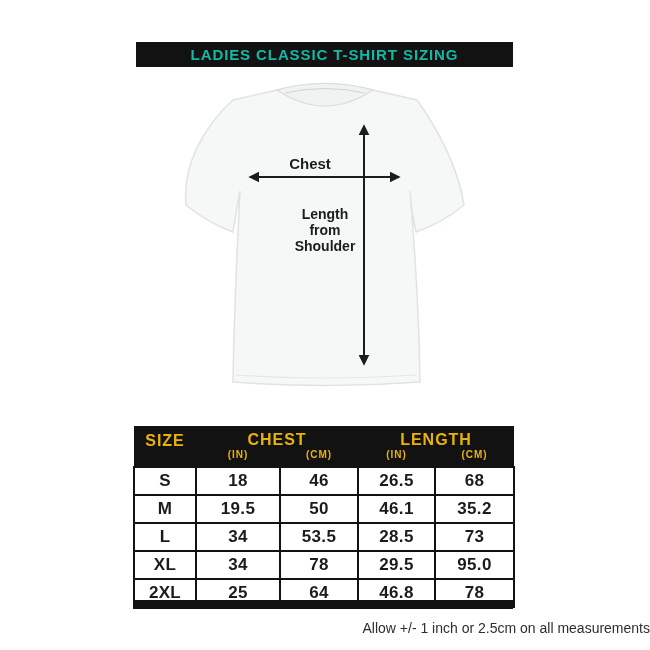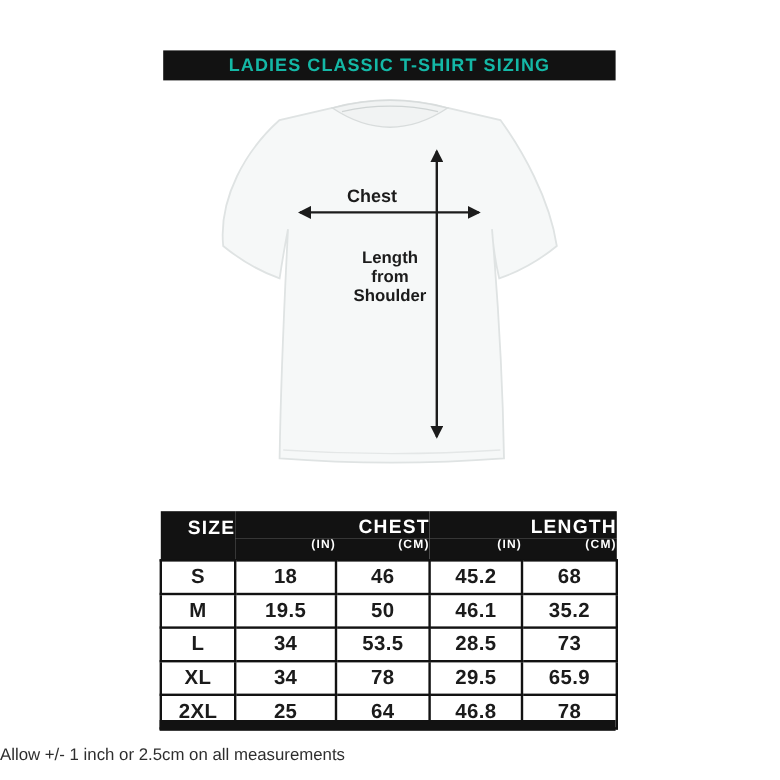--- a/index.html
+++ b/index.html
@@ -48,24 +48,23 @@
   
   .size-table {
     position: absolute;
     left: 133px; top: 426px;
     width: 380px;
     border-collapse: collapse;
     table-layout: fixed;
   }
   .size-table th {
     background: #121212;
-    color: #ffffff;
+    color: #eab308;
     font-weight: bold;
     padding: 0;
-    text-align: right;
   }
   .size-table thead .main-th {
     font-size: 16px; letter-spacing: 1px;
     height: 21px; vertical-align: bottom;
     padding-top: 2px;
   }
   .size-table thead .size-th {
     font-size: 16px; letter-spacing: 1px;
     vertical-align: top; padding-top: 6px;
   }
@@ -87,21 +86,21 @@
   .bottom-bar {
     position: absolute;
     left: 133px; top: 600px;
     width: 380px; height: 9px;
     background: #121212;
   }
   
   .footer-note {
     position: absolute;
     left: 0; top: 620px; width: 650px;
-    text-align: left;
+    text-align: right;
     font-size: 14px;
     color: #2e2e2e;
   }
 </style>
 </head>
 <body>
 
 <div class="page">
 
   <div class="title-bar">
@@ -169,21 +168,21 @@
         <th class="unit-th">(CM)</th>
         <th class="unit-th">(IN)</th>
         <th class="unit-th">(CM)</th>
       </tr>
     </thead>
     <tbody>
       <tr>
         <td>S</td>
         <td>18</td>
         <td>46</td>
-        <td>45.2</td>
+        <td>26.5</td>
         <td>68</td>
       </tr>
       <tr>
         <td>M</td>
         <td>19.5</td>
         <td>50</td>
         <td>46.1</td>
         <td>35.2</td>
       </tr>
       <tr>
@@ -191,21 +190,21 @@
         <td>34</td>
         <td>53.5</td>
         <td>28.5</td>
         <td>73</td>
       </tr>
       <tr>
         <td>XL</td>
         <td>34</td>
         <td>78</td>
         <td>29.5</td>
-        <td>65.9</td>
+        <td>95.0</td>
       </tr>
       <tr>
         <td>2XL</td>
         <td>25</td>
         <td>64</td>
         <td>46.8</td>
         <td>78</td>
       </tr>
     </tbody>
   </table>

